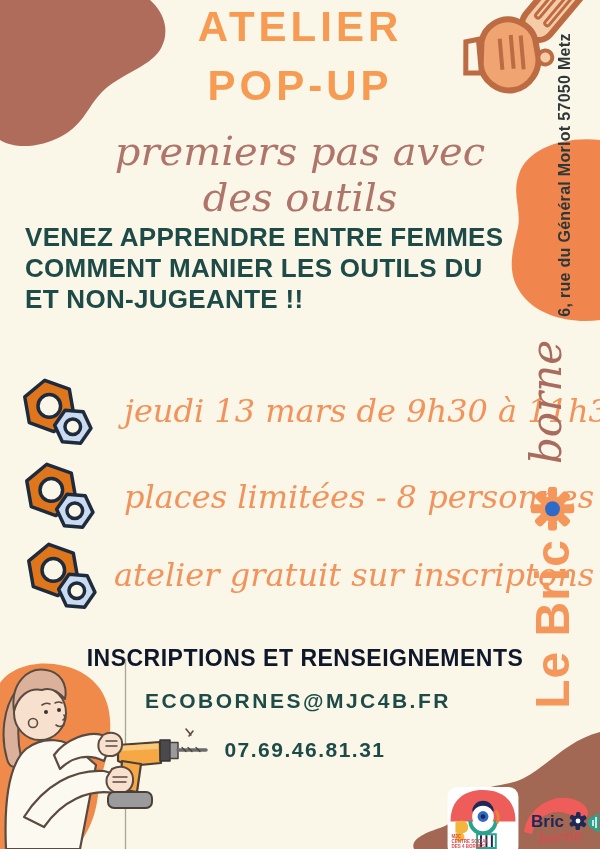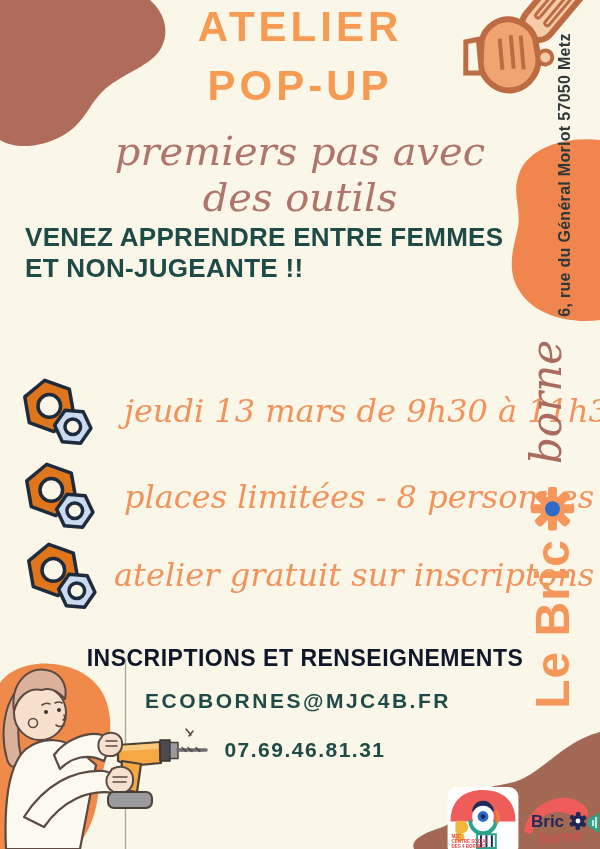--- a/index.html
+++ b/index.html
@@ -100,20 +100,21 @@
 
   <div class="abs subtitle">
     <div>premiers pas avec</div>
     <div>des outils</div>
   </div>
 
   <div class="abs v-address">6, rue du Général Morlot  57050 Metz</div>
 
   <div class="abs intro">
     <div>VENEZ APPRENDRE ENTRE FEMMES</div>
+    <div>COMMENT MANIER LES OUTILS DU</div>
     <div>ET NON-JUGEANTE !!</div>
   </div>
 
   <svg class="abs nut1" width="80" height="72" viewBox="0 0 92 82">
     <g stroke="#1E2B3C" stroke-width="4" stroke-linejoin="round">
       <path d="M64.2,44.3 L41.2,63.5 L13,53.3 L7.8,23.7 L30.8,4.5 L59,14.7 Z" fill="#E0761C"></path>
       <circle cx="36" cy="34" r="13" fill="#FAF6E8"></circle>
       <path d="M83.9,59.8 L71.9,77 L51,75.2 L42.1,56.2 L54.1,39 L75,40.8 Z" fill="#C9DAF1"></path>
       <circle cx="63" cy="58" r="9" fill="#FAF6E8"></circle>
     </g>

